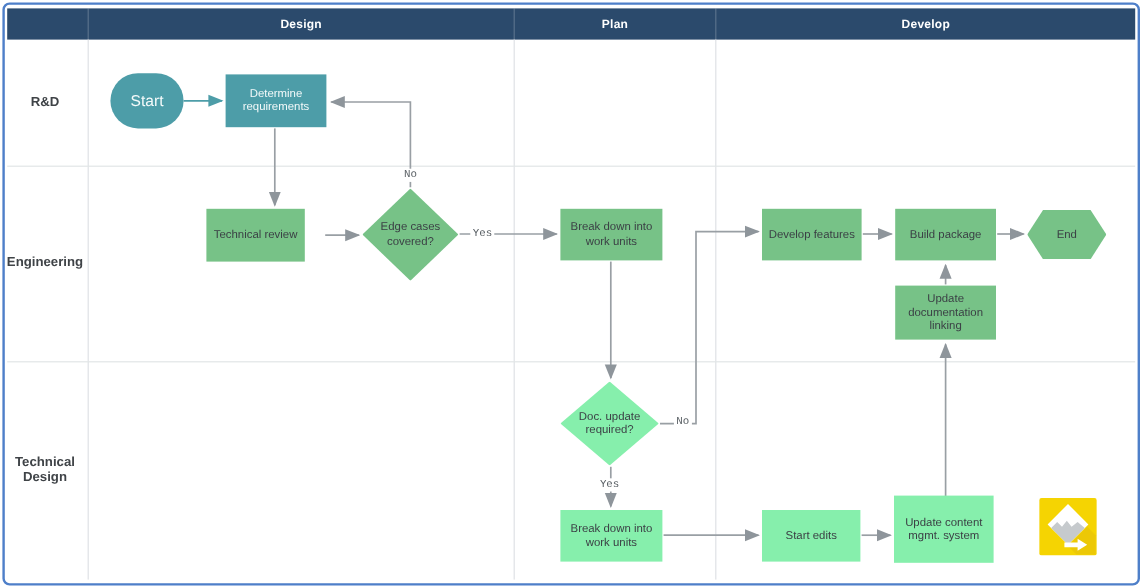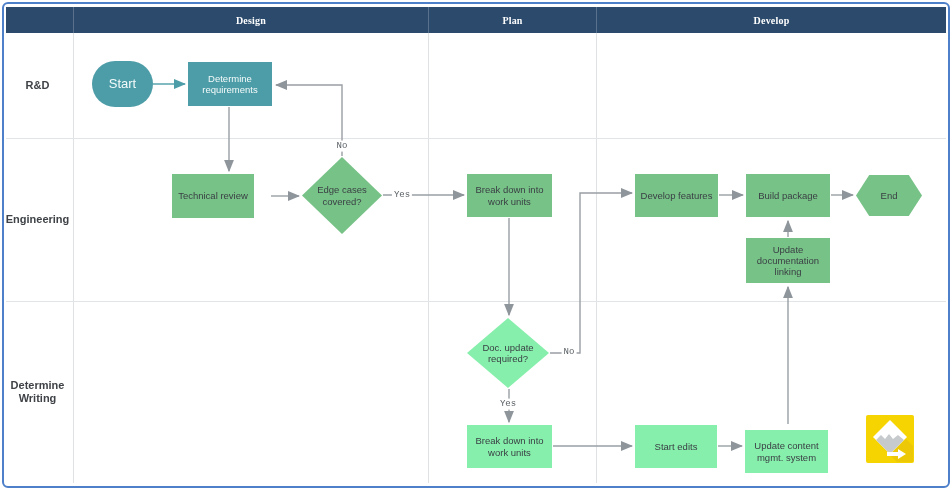--- a/index.html
+++ b/index.html
@@ -1,20 +1,20 @@
 <!DOCTYPE html>
 <html><head>
 <meta charset="utf-8">
 <style>
   html,body{margin:0;padding:0;background:#ffffff;font-family:"Liberation Sans",sans-serif;}
   #canvas{position:relative;width:952px;height:490px;background:#ffffff;overflow:hidden;}
   .frame{position:absolute;left:2px;top:2px;right:2px;bottom:2px;border:2px solid #4e7fc9;border-radius:6px;background:#ffffff;}
 
   
-  .header{position:absolute;left:6px;top:7px;width:940px;height:26px;background:#2b4a6c;display:flex;font-family:Liberation Serif, serif;}
+  .header{position:absolute;left:6px;top:7px;width:940px;height:26px;background:#2b4a6c;display:flex;}
   .hcell{height:100%;display:flex;align-items:center;justify-content:center;
          color:#ffffff;font-size:10px;font-weight:bold;letter-spacing:.2px;
          border-left:1px solid rgba(255,255,255,.22);box-sizing:border-box;}
   .hcell:first-child{border-left:none;}
   .h-label{width:67px;}
   .h-design{width:355px;}
   .h-plan{width:168px;}
   .h-develop{flex:1;}
 
   
@@ -59,21 +59,21 @@
   </div>
 
   <div class="vline" style="left:73px"></div>
   <div class="vline" style="left:428px"></div>
   <div class="vline" style="left:596px"></div>
   <div class="hline" style="top:138px"></div>
   <div class="hline" style="top:301px"></div>
 
   <div class="lane-label" style="top:33px;height:105px">R&amp;D</div>
   <div class="lane-label" style="top:138px;height:163px">Engineering</div>
-  <div class="lane-label" style="top:301px;height:182px">Determine Writing</div>
+  <div class="lane-label" style="top:301px;height:182px">Technical Design</div>
 
   <svg class="wires" viewBox="0 0 952 490">
     <defs>
       <marker id="ag" viewBox="0 0 10 8" refX="9" refY="4" markerWidth="9" markerHeight="8" orient="auto">
         <path d="M0 0 L10 4 L0 8 Z" fill="#8e959b"></path>
       </marker>
       <marker id="at" viewBox="0 0 10 8" refX="9" refY="4" markerWidth="9" markerHeight="8" orient="auto">
         <path d="M0 0 L10 4 L0 8 Z" fill="#4d9da8"></path>
       </marker>
     </defs>
@@ -100,21 +100,21 @@
   <div class="node green" style="left:172px;top:174px;width:82px;height:44px">Technical review</div>
   <div class="node green diamond" style="left:302px;top:157px;width:80px;height:77px">Edge cases covered?</div>
   <div class="node green" style="left:467px;top:174px;width:85px;height:43px">Break down into work units</div>
   <div class="node green" style="left:635px;top:174px;width:83px;height:43px">Develop features</div>
   <div class="node green" style="left:746px;top:174px;width:84px;height:43px">Build package</div>
   <div class="node green hex" style="left:856px;top:175px;width:66px;height:41px">End</div>
   <div class="node green" style="left:746px;top:238px;width:84px;height:45px">Update documentation linking</div>
   <div class="node lgreen diamond" style="left:467px;top:318px;width:82px;height:70px">Doc. update required?</div>
   <div class="node lgreen" style="left:467px;top:425px;width:85px;height:43px">Break down into work units</div>
   <div class="node lgreen" style="left:635px;top:425px;width:82px;height:43px">Start edits</div>
-  <div class="node lgreen" style="left:745px;top:430px;width:83px;height:43px">Update content mgmt. system</div>
+  <div class="node lgreen" style="left:745px;top:413px;width:83px;height:56px">Update content mgmt. system</div>
 
   <div class="edge-label" style="left:342px;top:146px">No</div>
   <div class="edge-label" style="left:402px;top:195px">Yes</div>
   <div class="edge-label" style="left:569px;top:352px">No</div>
   <div class="edge-label" style="left:508px;top:404px">Yes</div>
 
   <div class="logo">
     <svg viewBox="0 0 48 48" width="48" height="48">
       <rect x="0" y="0" width="48" height="48" rx="2" fill="#f5d402"></rect>
       <polygon points="40,24 47,31 47,47 31,47 24,40" fill="#e8c408" opacity="0.75"></polygon>

